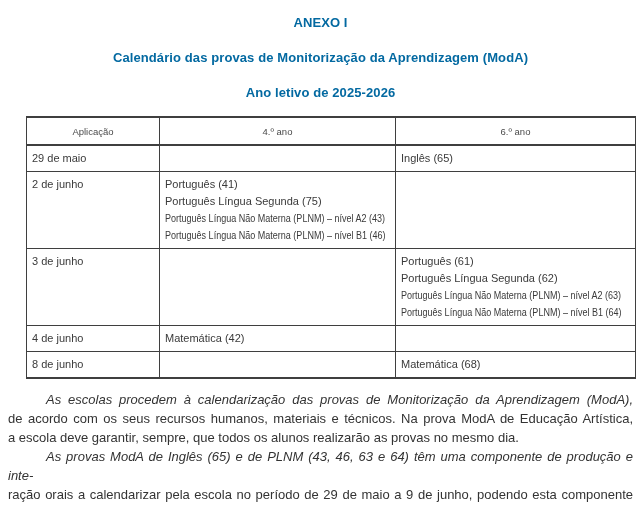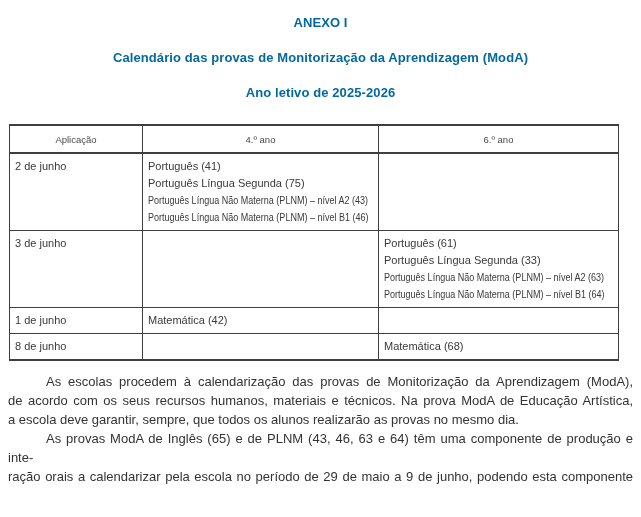--- a/index.html
+++ b/index.html
@@ -10,25 +10,25 @@
     -webkit-font-smoothing:antialiased;
   }
   .page { padding:12px 8px 0 8px; }
 
   .title {
     text-align:center; font-weight:700; font-size:13px; color:#0369a1;
     letter-spacing:.1px;
   }
   .title.t1 { padding-top:3px; }
   .title.t2 { padding-top:20px; }
-  .title.t3 { padding-top:20px; padding-bottom:24px; }
+  .title.t3 { padding-top:20px; padding-bottom:16px; }
 
   table.cal {
     border-collapse:collapse; table-layout:fixed;
-    width:609px; margin-left:1px;
+    width:609px; margin-left:18px;
     border-top:2px solid #3f3f3f;
     border-bottom:2px solid #3f3f3f;
   }
   table.cal th, table.cal td { border:1px solid #3f3f3f; }
   table.cal thead th {
     border-bottom:2px solid #3f3f3f;
     height:26px; font-size:9.5px; font-weight:400; color:#4a4a4a;
     text-align:center; vertical-align:middle; padding:0 2px;
   }
   table.cal td {
@@ -40,21 +40,21 @@
   .cell-line.condensed {
     transform:scaleX(0.82); transform-origin:0 50%; white-space:nowrap;
   }
   .squeeze {
     display:inline-block; transform:scaleX(0.88); transform-origin:0 50%;
     white-space:nowrap;
   }
 
   .paras { padding-top:11px; font-size:13px; line-height:19px; color:#333333; }
   .pline { text-align:justify; text-align-last:justify; }
-  .pline.indent { text-indent:38px; }
+  .pline.indent { text-indent:38px;font-style:italic; }
   .pline.left-last { text-align-last:left; }
 </style>
 </head>
 <body>
 
 <div class="page">
 
   <div class="title t1">ANEXO I</div>
   <div class="title t2">Calendário das provas de Monitorização da Aprendizagem (ModA)</div>
   <div class="title t3">Ano letivo de 2025-2026</div>
@@ -67,41 +67,48 @@
     </colgroup>
     <thead>
       <tr>
         <th>Aplicação</th>
         <th>4.º ano</th>
         <th>6.º ano</th>
       </tr>
     </thead>
     <tbody>
       <tr>
+        <td>29 de maio</td>
+        <td></td>
+        <td>
+            <div class="cell-line">Inglês (65)</div>
+          </td>
+      </tr>
+      <tr>
         <td>2 de junho</td>
         <td>
           <div class="cell-line">Português (41)</div>
           <div class="cell-line">Português Língua Segunda (75)</div>
           <div class="cell-line condensed">Português Língua Não Materna (PLNM) – nível A2 (43)</div>
           <div class="cell-line condensed">Português Língua Não Materna (PLNM) – nível B1 (46)</div>
         </td>
         <td></td>
       </tr>
       <tr>
         <td>3 de junho</td>
         <td></td>
         <td>
           <div class="cell-line">Português (61)</div>
-          <div class="cell-line">Português Língua Segunda (33)</div>
+          <div class="cell-line">Português Língua Segunda (62)</div>
           <div class="cell-line condensed">Português Língua Não Materna (PLNM) – nível A2 (63)</div>
           <div class="cell-line condensed">Português Língua Não Materna (PLNM) – nível B1 (64)</div>
         </td>
       </tr>
       <tr>
-        <td>1 de junho</td>
+        <td>4 de junho</td>
         <td>
             <div class="cell-line">Matemática (42)</div>
           </td>
         <td></td>
       </tr>
       <tr>
         <td>8 de junho</td>
         <td></td>
         <td>
             <div class="cell-line">Matemática (68)</div>

